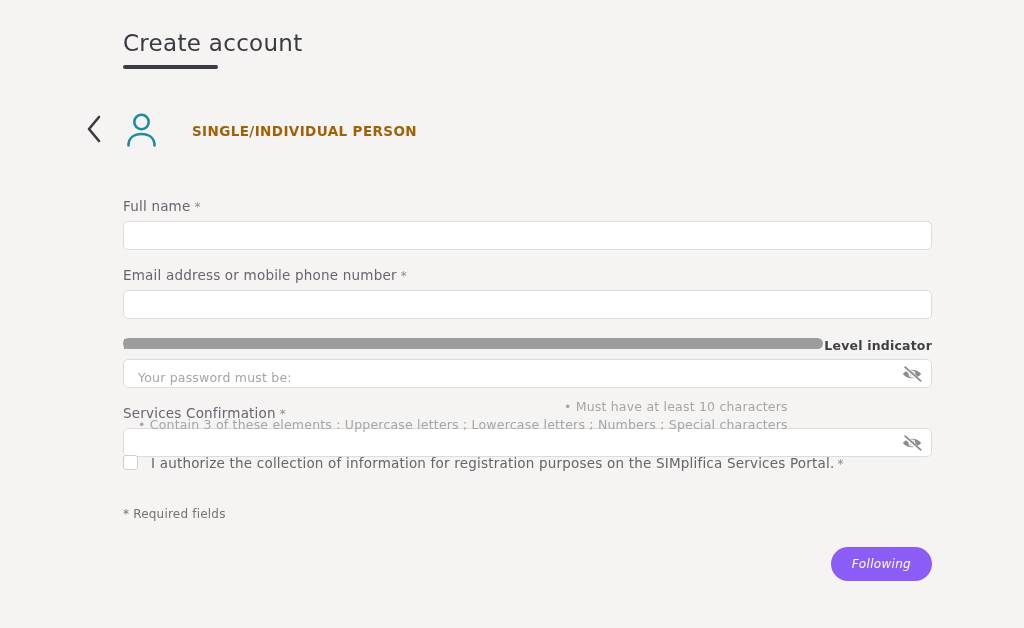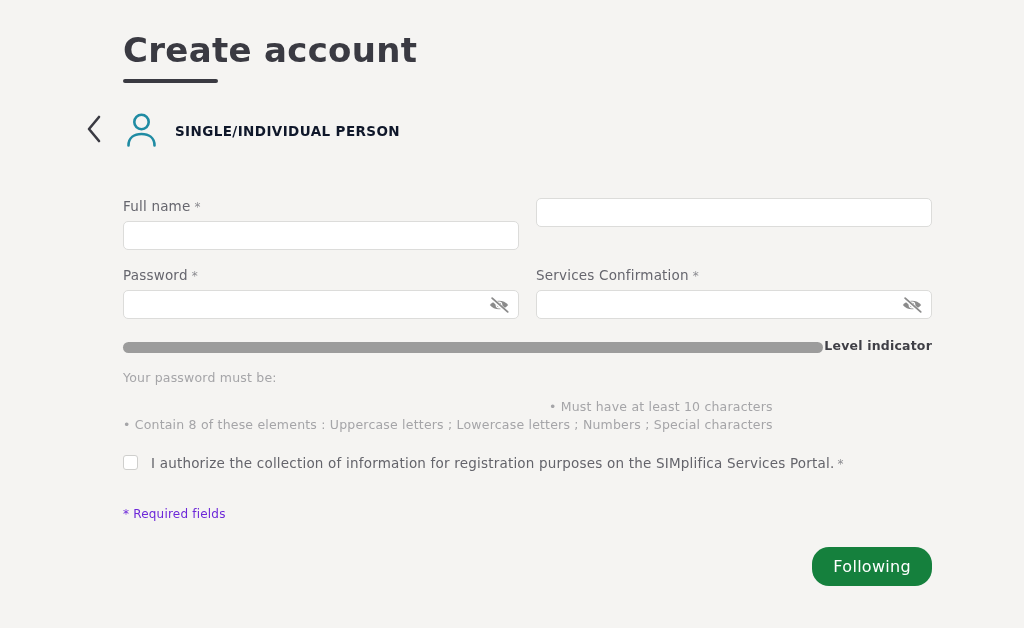--- a/index.html
+++ b/index.html
@@ -8,22 +8,22 @@
     background: #f5f4f2;
     font-family: "DejaVu Sans", "Liberation Sans", sans-serif;
     color: #3a3a42;
     overflow: hidden;
   }
   .page { position: relative; width: 1024px; height: 628px; }
 
   
   .title-block { position: absolute; left: 123px; top: 30px; }
   .page-title {
-    font-size: 34px;
-    font-weight: 700;
+    font-size: 23px;
+    font-weight: 400;
     color: #3a3a42;
     letter-spacing: 0.3px;
   }
   .title-underline {
     width: 95px; height: 4px;
     background: #3a3a42;
     border-radius: 2px;
     margin-top: 9px;
   }
 
@@ -31,33 +31,33 @@
   .account-row {
     position: absolute; left: 85px; top: 112px;
     display: flex; align-items: center;
   }
   .back-btn {
     background: none; border: none; cursor: pointer;
     padding: 0; display: flex; align-items: center;
   }
   .person-icon-wrap { margin-left: 24px; display: flex; align-items: center; }
   .account-type-label {
-    margin-left: 18px;
-    color: #0f172a;
+    margin-left: 35px;
+    color: #a16207;
     font-weight: 700;
     font-size: 13.5px;
     letter-spacing: 0.4px;
   }
 
   
   .form-grid {
     position: absolute; left: 123px; top: 198px;
     width: 809px;
     display: grid;
-    grid-template-columns: 1fr 1fr;
+    grid-template-columns: 1fr;
     column-gap: 17px;
     row-gap: 17px;
   }
   .field-label {
     display: block;
     font-size: 13.5px;
     color: #66666e;
     margin-bottom: 7px;
     letter-spacing: 0.2px;
   }
@@ -78,38 +78,38 @@
     position: absolute; right: 9px; top: 50%;
     transform: translateY(-50%);
     background: none; border: none; cursor: pointer;
     padding: 0; line-height: 0;
   }
 
   
   .level-row {
     position: absolute; left: 123px; top: 338px;
     width: 809px;
-    display: flex; align-items: flex-end;
+    display: flex; align-items: flex-start;
   }
   .level-bar {
     width: 700px; height: 11px;
     background: #9c9c9c;
     border-radius: 6px;
   }
   .level-label {
     margin-left: auto;
     font-size: 12.5px;
     font-weight: 700;
     color: #3f3f46;
     letter-spacing: 0.2px;
   }
 
   
   .hints {
-    position: absolute; left: 123px; top: 370px;
+    position: absolute; left: 138px; top: 370px;
     font-size: 12.5px;
     color: #a5a5a8;
     letter-spacing: 0.2px;
   }
   .hints-intro { margin-bottom: 13px; }
   .hints-list { list-style: none; text-align: right; }
   .hints-list li { line-height: 17.5px; }
   .hints-list li::before { content: "\2022\00a0"; }
 
   
@@ -130,38 +130,39 @@
     font-size: 13.5px;
     color: #64646b;
     letter-spacing: 0.2px;
   }
   .consent-label .asterisk { margin-left: 3px; }
 
   
   .required-note {
     position: absolute; left: 123px; top: 507px;
     font-size: 12px;
-    color: #6d28d9;
+    color: #737373;
     letter-spacing: 0.2px;
   }
   .submit-row {
     position: absolute; left: 123px; top: 547px;
     width: 809px;
     display: flex; justify-content: flex-end;
   }
   .submit-btn {
-    background: #15803d;
+    background: #8b5cf6;
     color: #ffffff;
     border: none;
     border-radius: 17px;
     padding: 10px 21px;
-    font-size: 16px;
+    font-size: 12px;
     font-family: inherit;
     letter-spacing: 0.3px;
     cursor: pointer;
+    font-style: italic;
   }
 </style>
 </head>
 <body>
 
 <div class="page">
 
   <div class="title-block">
     <h1 class="page-title">Create account</h1>
     <div class="title-underline"></div>
@@ -187,20 +188,21 @@
   <div class="form-grid">
 
     <div class="field">
       <label class="field-label"><span>Full name</span><span class="asterisk">*</span></label>
       <div class="input-wrap">
         <input type="text" class="text-input no-icon" value="" style="">
       </div>
     </div>
 
     <div class="field">
+      <label class="field-label"><span>Email address or mobile phone number</span><span class="asterisk">*</span></label>
       <div class="input-wrap">
         <input type="text" class="text-input no-icon" value="" style="">
       </div>
     </div>
 
     <div class="field">
       <label class="field-label"><span>Password</span><span class="asterisk">*</span></label>
       <div class="input-wrap">
         <input type="password" class="text-input" value="" style="">
         <button class="eye-btn">
@@ -237,21 +239,21 @@
 
   <div class="level-row">
     <div class="level-bar"></div>
     <span class="level-label">Level indicator</span>
   </div>
 
   <div class="hints">
     <div class="hints-intro">Your password must be:</div>
     <ul class="hints-list">
       <li>Must have at least 10 characters</li>
-      <li>Contain 8 of these elements : Uppercase letters ; Lowercase letters ; Numbers ; Special characters</li>
+      <li>Contain 3 of these elements : Uppercase letters ; Lowercase letters ; Numbers ; Special characters</li>
     </ul>
   </div>
 
   <div class="consent-row">
     <span class="checkbox" role="checkbox" aria-checked="false"></span>
     <span class="consent-label"><span>I authorize the collection of information for registration purposes on the SIMplifica Services Portal.</span><span class="asterisk">*</span></span>
   </div>
 
   <div class="required-note">* Required fields</div>
 

